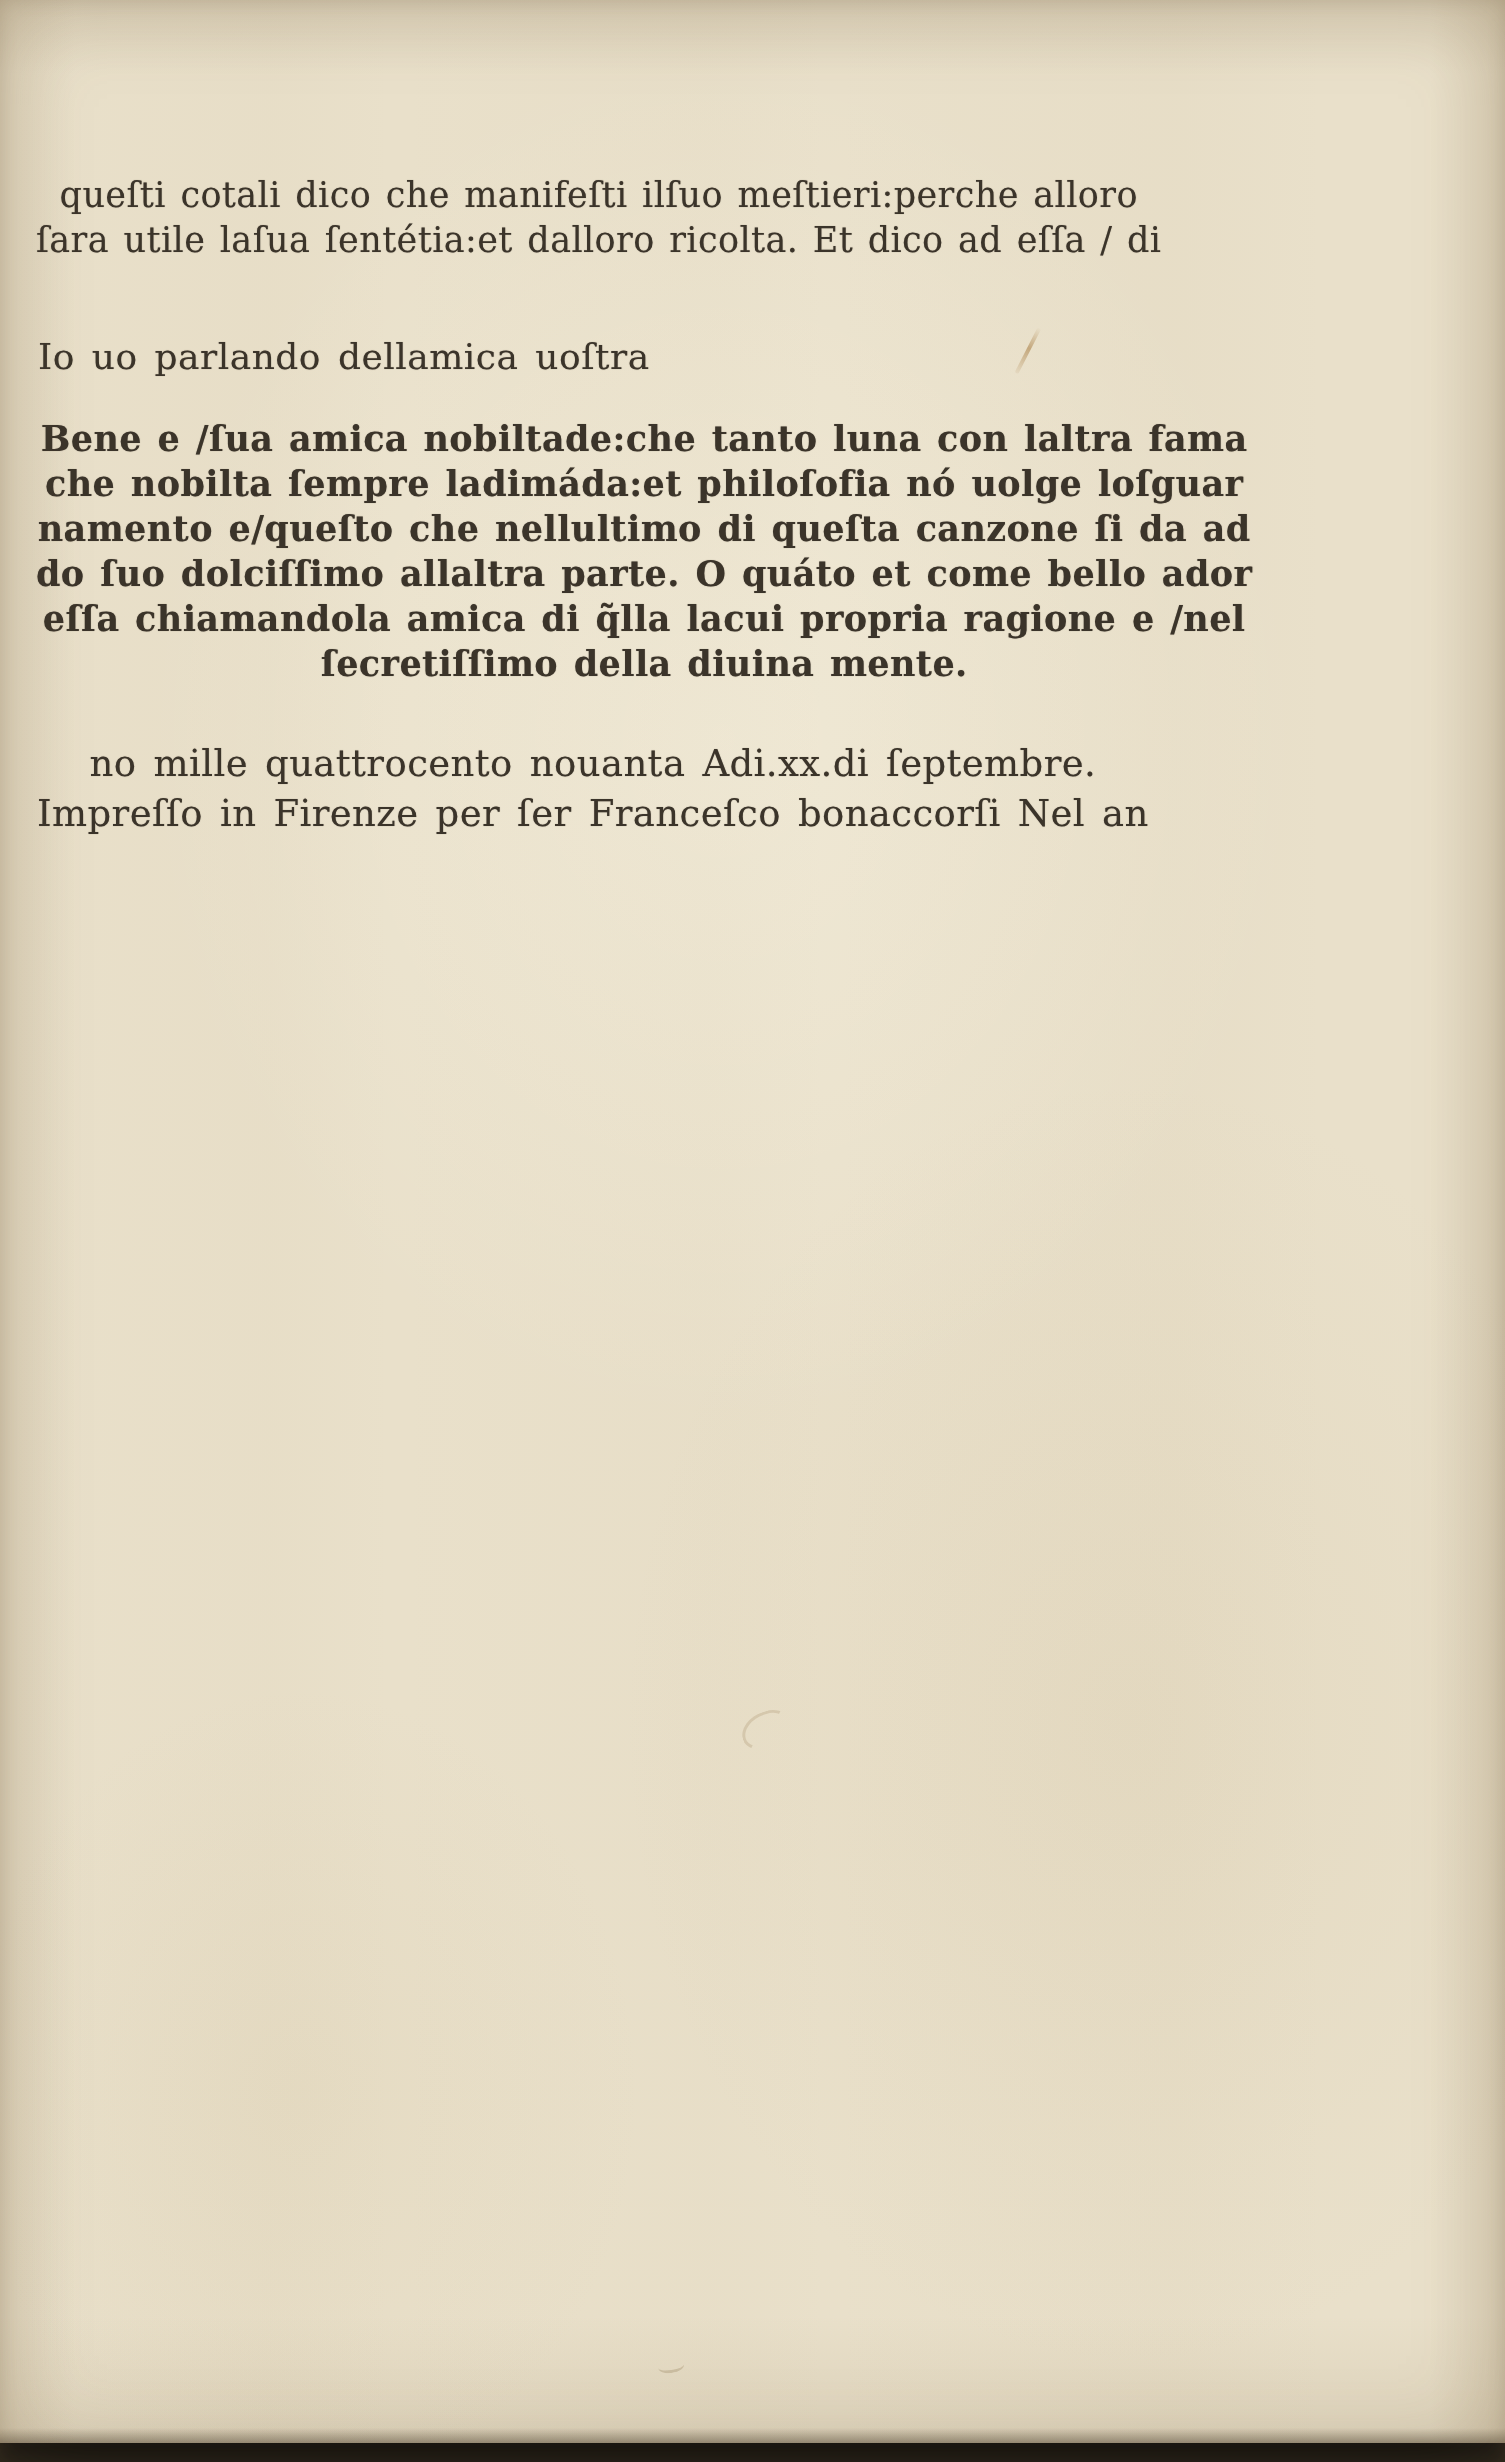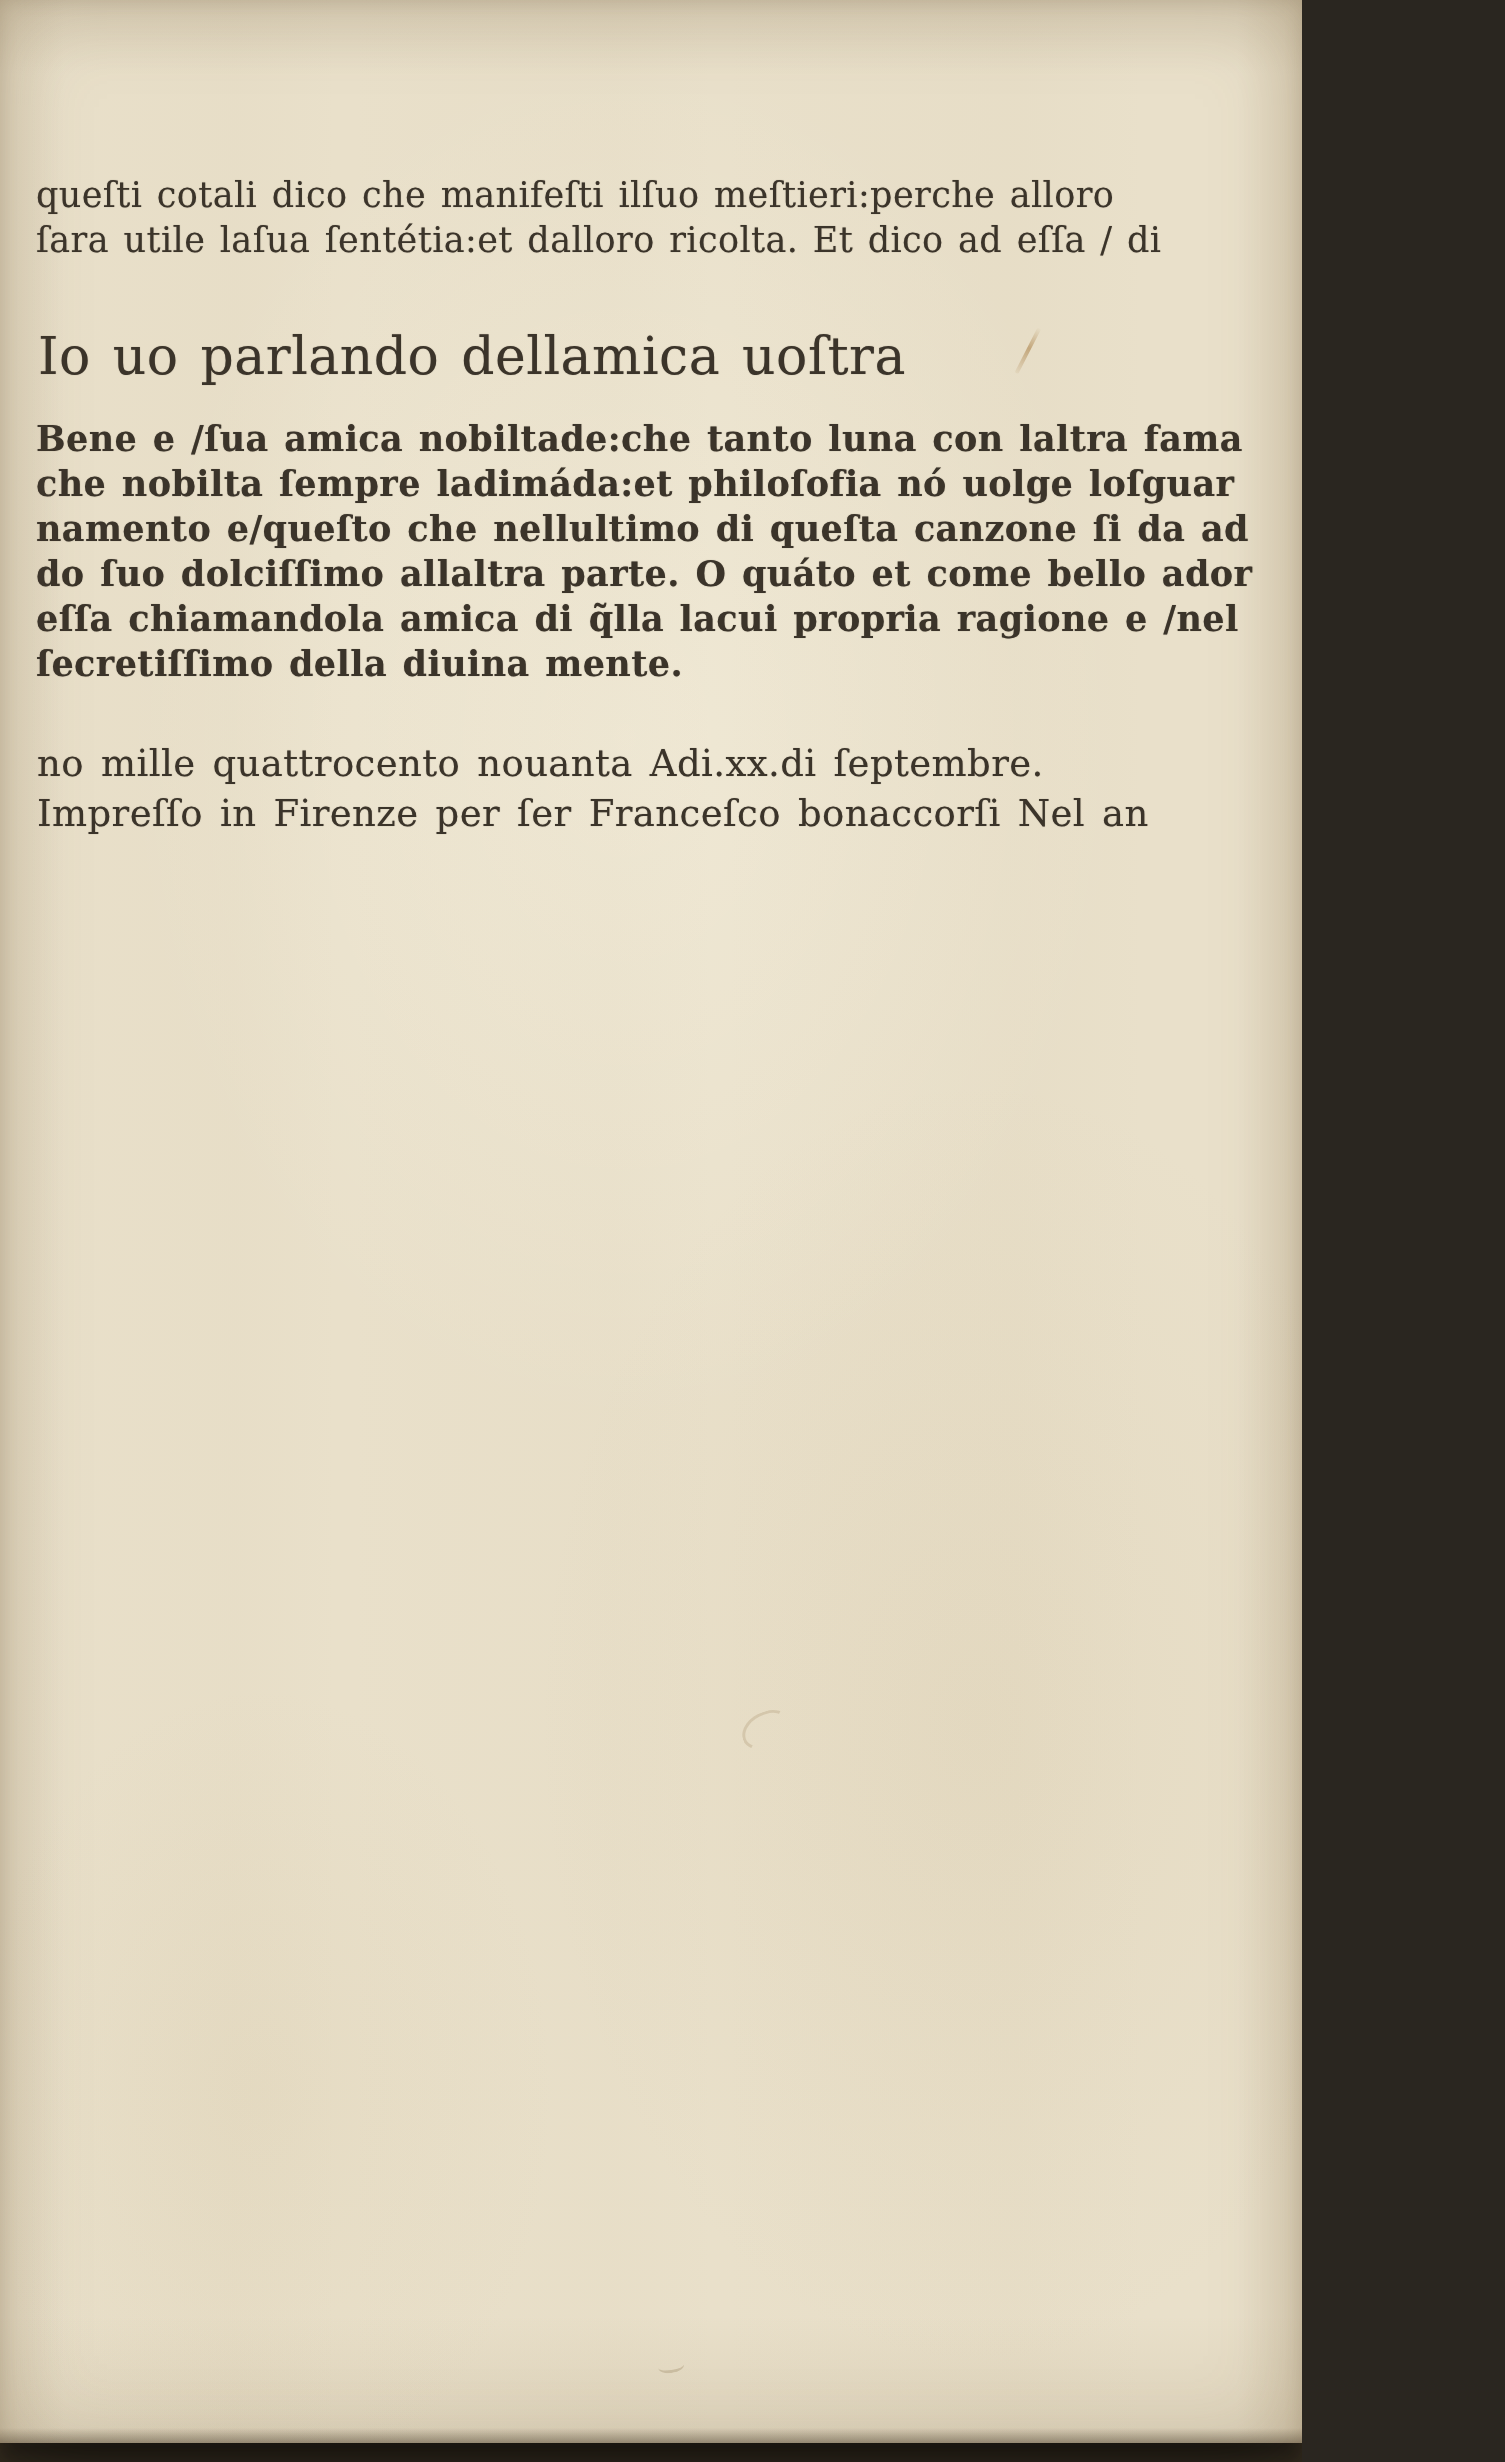--- a/index.html
+++ b/index.html
@@ -1,22 +1,23 @@
 <!DOCTYPE html>
 <html><head>
 <meta charset="utf-8">
 <style>
   html, body { margin: 0; padding: 0; background: #2a2620; }
   .page {
     position: relative;
-    width: 1302px;
+    width: 1505px;
     height: 2463px;
     background: #e9e0ca;
     overflow: hidden;
     font-family: "DejaVu Serif", serif;
+    text-align: center;
   }
   
   .texture {
     position: absolute; inset: 0; pointer-events: none;
     background:
       radial-gradient(ellipse 55% 40% at 48% 30%, rgba(255,252,238,0.30), rgba(255,252,238,0) 70%),
       radial-gradient(ellipse 45% 35% at 75% 70%, rgba(196,176,136,0.12), rgba(196,176,136,0) 75%),
       radial-gradient(ellipse 30% 22% at 20% 85%, rgba(205,188,150,0.14), rgba(205,188,150,0) 75%),
       linear-gradient(90deg, rgba(164,143,105,0.16) 0%, rgba(164,143,105,0) 5%, rgba(164,143,105,0) 95%, rgba(164,143,105,0.20) 100%),
       linear-gradient(0deg, rgba(150,130,95,0.18) 0%, rgba(150,130,95,0) 6%, rgba(150,130,95,0) 97%, rgba(150,130,95,0.16) 100%);
@@ -46,21 +47,21 @@
   .body-line {
     font-size: 35px;
     line-height: 45px;
     letter-spacing: 0.4px;
     word-spacing: 3px;
     white-space: nowrap;
   }
   .para1 { position: absolute; left: 36px; top: 173px; }
   .heading-line {
     position: absolute; left: 38px; top: 321px;
-    font-size: 52px; line-height: 71px;
+    font-size: 36px; line-height: 71px;
     letter-spacing: 0.5px; word-spacing: 4.9px; white-space: nowrap;
   }
   .para2 { position: absolute; left: 36px; top: 416px; font-weight: bold; }
   .colophon { position: absolute; left: 37px; top: 739px; }
   .colophon .body-line { font-size: 37px; line-height: 50px; word-spacing: 4.9px; }
 
   
   .pen-mark {
     position: absolute; left: 1026px; top: 325px;
     width: 3.9px; height: 51px; border-radius: 3px;

